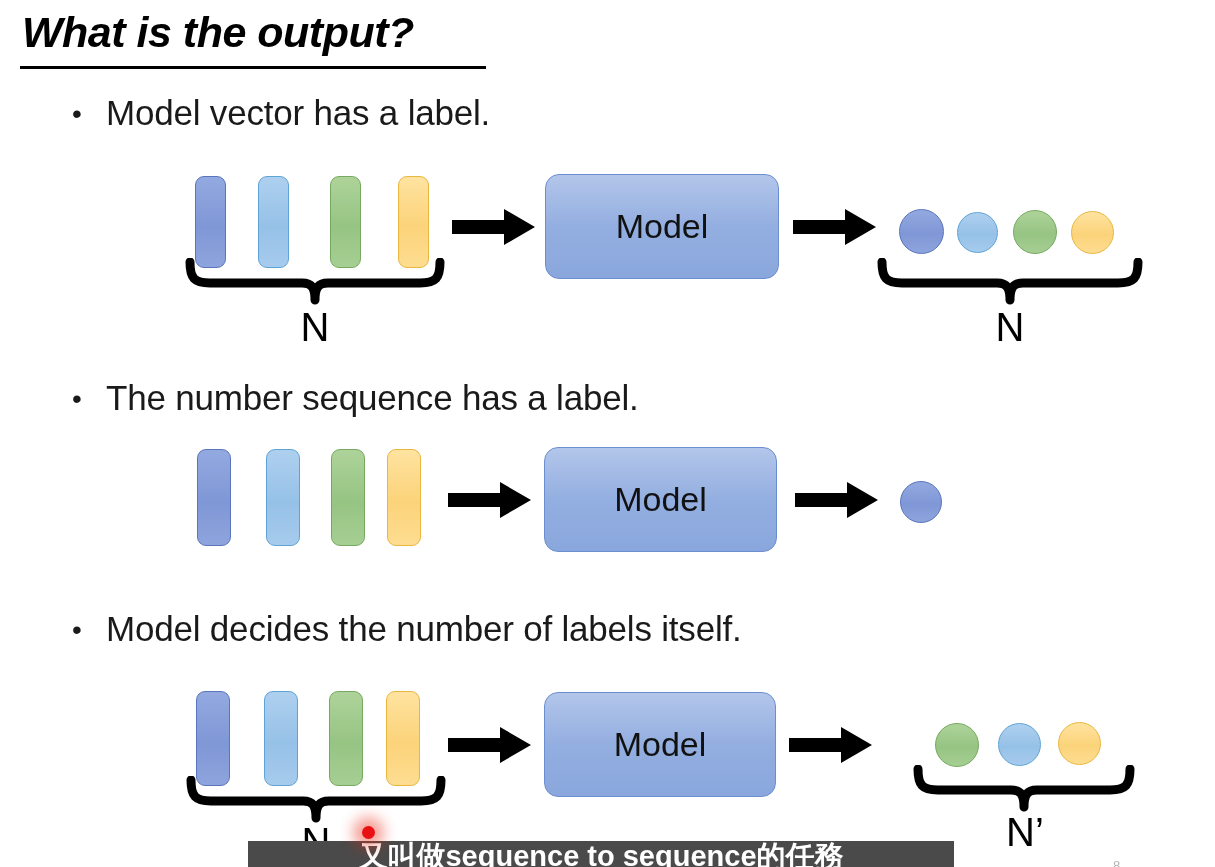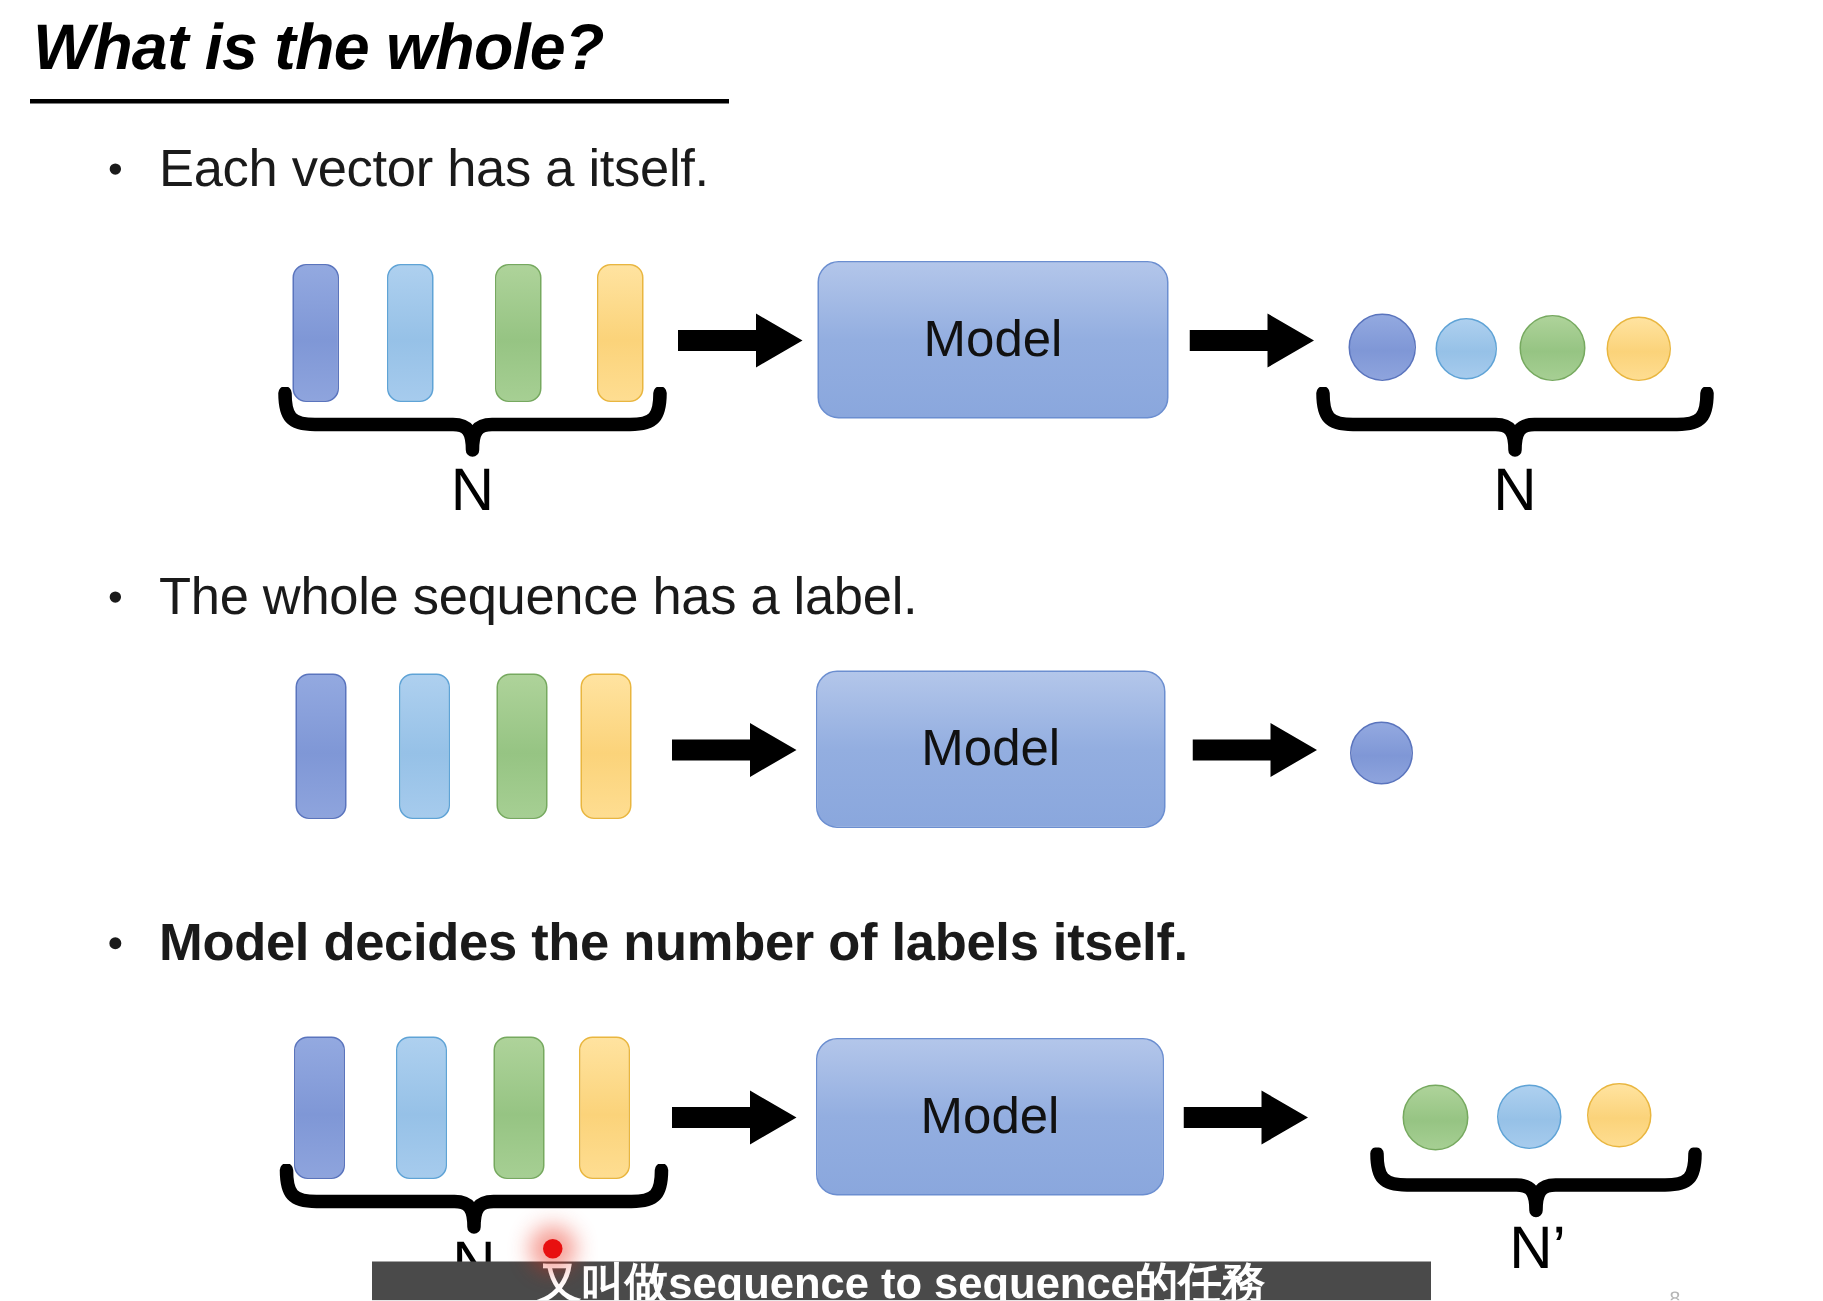--- a/index.html
+++ b/index.html
@@ -48,21 +48,21 @@
     letter-spacing: -0.2px;
   }
   .bullet .dot {
     display: inline-block;
     width: 34px;
     font-size: 28px;
     vertical-align: 2px;
   }
   .bullet-1 { left: 72px; top: 93px; }
   .bullet-2 { left: 72px; top: 378px; }
-  .bullet-3 { left: 72px; top: 609px; font-weight: bold; }
+  .bullet-3 { left: 72px; top: 609px; }
 
   
   .seq2seq-tag {
     position: absolute;
     left: 989px;
     top: 593px;
     width: 194px;
     height: 53px;
     background: #fcdc8d;
     border: 2px solid #e8b84b;
@@ -163,25 +163,25 @@
     top: 858px;
     font-size: 13px;
     color: #b5b5b5;
   }
 </style>
 </head>
 <body>
 
 <div id="slide">
 
-  <div class="title">What is the whole?</div>
+  <div class="title">What is the output?</div>
   <div class="title-rule"></div>
 
   <div class="bullet bullet-1">
-    <span class="dot">•</span><span>Each vector has a itself.</span>
+    <span class="dot">•</span><span>Model vector has a label.</span>
   </div>
 
   <div class="row">
     <div class="vec c-blue" style="left:195px; top:176px; width:31px; height:92px;"></div>
     <div class="vec c-ltblue" style="left:258px; top:176px; width:31px; height:92px;"></div>
     <div class="vec c-green" style="left:330px; top:176px; width:31px; height:92px;"></div>
     <div class="vec c-yellow" style="left:398px; top:176px; width:31px; height:92px;"></div>
 
     <svg class="brace" style="left:184px; top:258px;" width="262" height="62" viewBox="0 0 262 62">
       <path d="M6 4 C6 20, 10 25, 26 25 L118 25 C128 25, 131 30, 131 42 C131 30, 134 25, 144 25 L236 25 C252 25, 256 20, 256 4" fill="none" stroke="#000" stroke-width="9" stroke-linecap="round" stroke-linejoin="round"></path>
@@ -205,21 +205,21 @@
     <div class="dotc c-green" style="left:1013px; top:210px; width:44px; height:44px;"></div>
     <div class="dotc c-yellow" style="left:1071px; top:211px; width:43px; height:43px;"></div>
 
     <svg class="brace" style="left:876px; top:258px;" width="268" height="62" viewBox="0 0 268 62">
       <path d="M6 4 C6 20, 10 25, 26 25 L121 25 C131 25, 134 30, 134 42 C134 30, 137 25, 147 25 L242 25 C258 25, 262 20, 262 4" fill="none" stroke="#000" stroke-width="9" stroke-linecap="round" stroke-linejoin="round"></path>
     </svg>
     <div class="nlabel" style="left:970px; top:305px; width:80px;">N</div>
   </div>
 
   <div class="bullet bullet-2">
-    <span class="dot">•</span><span>The whole sequence has a label.</span>
+    <span class="dot">•</span><span>The number sequence has a label.</span>
   </div>
 
   <div class="row">
     <div class="vec c-blue" style="left:197px; top:449px; width:34px; height:97px;"></div>
     <div class="vec c-ltblue" style="left:266px; top:449px; width:34px; height:97px;"></div>
     <div class="vec c-green" style="left:331px; top:449px; width:34px; height:97px;"></div>
     <div class="vec c-yellow" style="left:387px; top:449px; width:34px; height:97px;"></div>
 
     <svg class="arrow" style="left:448px; top:478px;" width="84" height="44" viewBox="0 0 84 44">
       <path d="M0 15 L52 15 L52 4 L83 22 L52 40 L52 29 L0 29 Z" fill="#000"></path>

